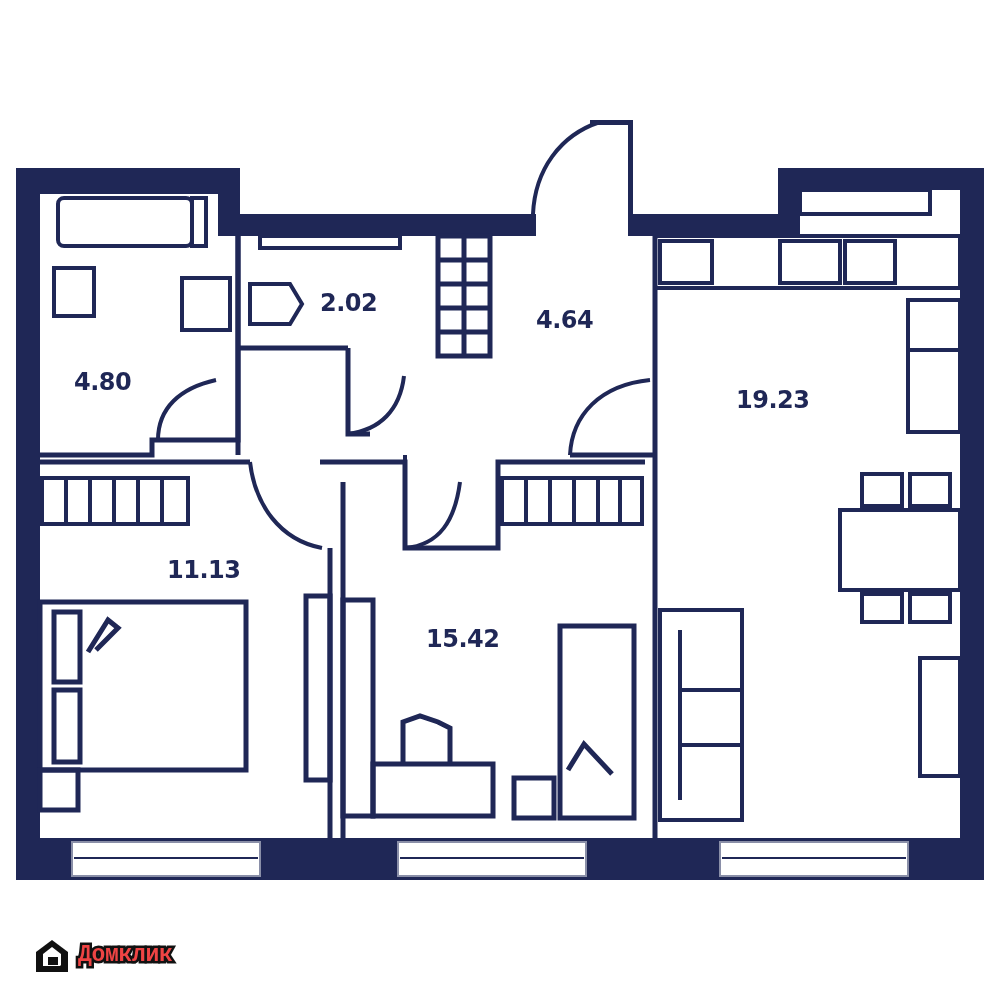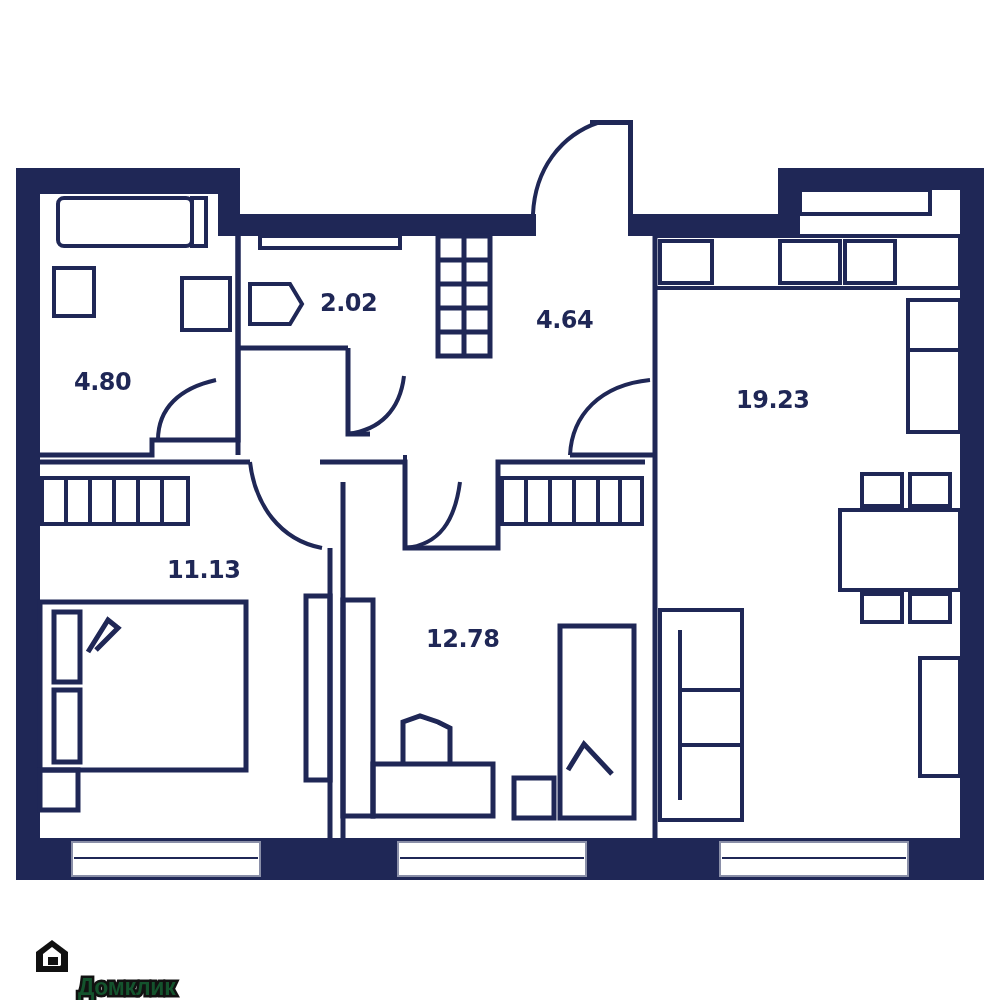--- a/index.html
+++ b/index.html
@@ -1,21 +1,21 @@
 <!DOCTYPE html>
 <html><head>
 <meta charset="utf-8">
 <style>
   html,body{margin:0;padding:0;background:#ffffff;}
   body{width:1000px;height:1000px;position:relative;overflow:hidden;font-family:"DejaVu Sans",sans-serif;}
   #plan{position:absolute;left:0;top:0;width:1000px;height:1000px;}
   .room-label{position:absolute;font-family:"DejaVu Sans",sans-serif;font-weight:bold;font-size:24px;color:#1f2756;letter-spacing:-0.5px;line-height:1;white-space:nowrap;}
   .logo{position:absolute;left:34px;top:936px;display:flex;align-items:center;gap:4px;}
-  .logo-text{font-family:Liberation Sans, sans-serif;font-weight:bold;font-size:23px;color:#14532d;
-    -webkit-text-stroke:5px #111;paint-order:stroke fill;letter-spacing:-0.3px;margin-top:32px;}
+  .logo-text{font-family:Liberation Mono, monospace;font-weight:bold;font-size:23px;color:#ef4444;
+    -webkit-text-stroke:5px #111;paint-order:stroke fill;letter-spacing:-0.3px;}
 </style>
 </head>
 <body>
 
 <svg id="plan" viewBox="0 0 1000 1000" xmlns="http://www.w3.org/2000/svg">
   <g fill="#1f2756" stroke="none">
 
     <rect x="16" y="168" width="24" height="712"></rect>
     <rect x="16" y="168" width="224" height="26"></rect>
     <rect x="16" y="838" width="968" height="42"></rect>
@@ -141,17 +141,17 @@
     <path d="M14,19 L24,19 L24,27 L14,27 Z" fill="#111"></path>
     <path d="M20,34 L34,20 L34,34 Z" fill="#111"></path>
   </g>
 </svg>
 
 <div class="room-label" style="left:74px;top:370px;">4.80</div>
 <div class="room-label" style="left:320px;top:291px;text-align:center;">2.02</div>
 <div class="room-label" style="left:536px;top:308px;">4.64</div>
 <div class="room-label" style="left:736px;top:388px;">19.23</div>
 <div class="room-label" style="left:146px;top:558px;margin-left:21px;">11.13</div>
-<div class="room-label" style="left:426px;top:627px;">12.78</div>
+<div class="room-label" style="left:426px;top:627px;">15.42</div>
 
 <div class="logo" style="left:78px;top:942px;">
   <span class="logo-text">Домклик</span>
 </div>
 
 </body></html>

